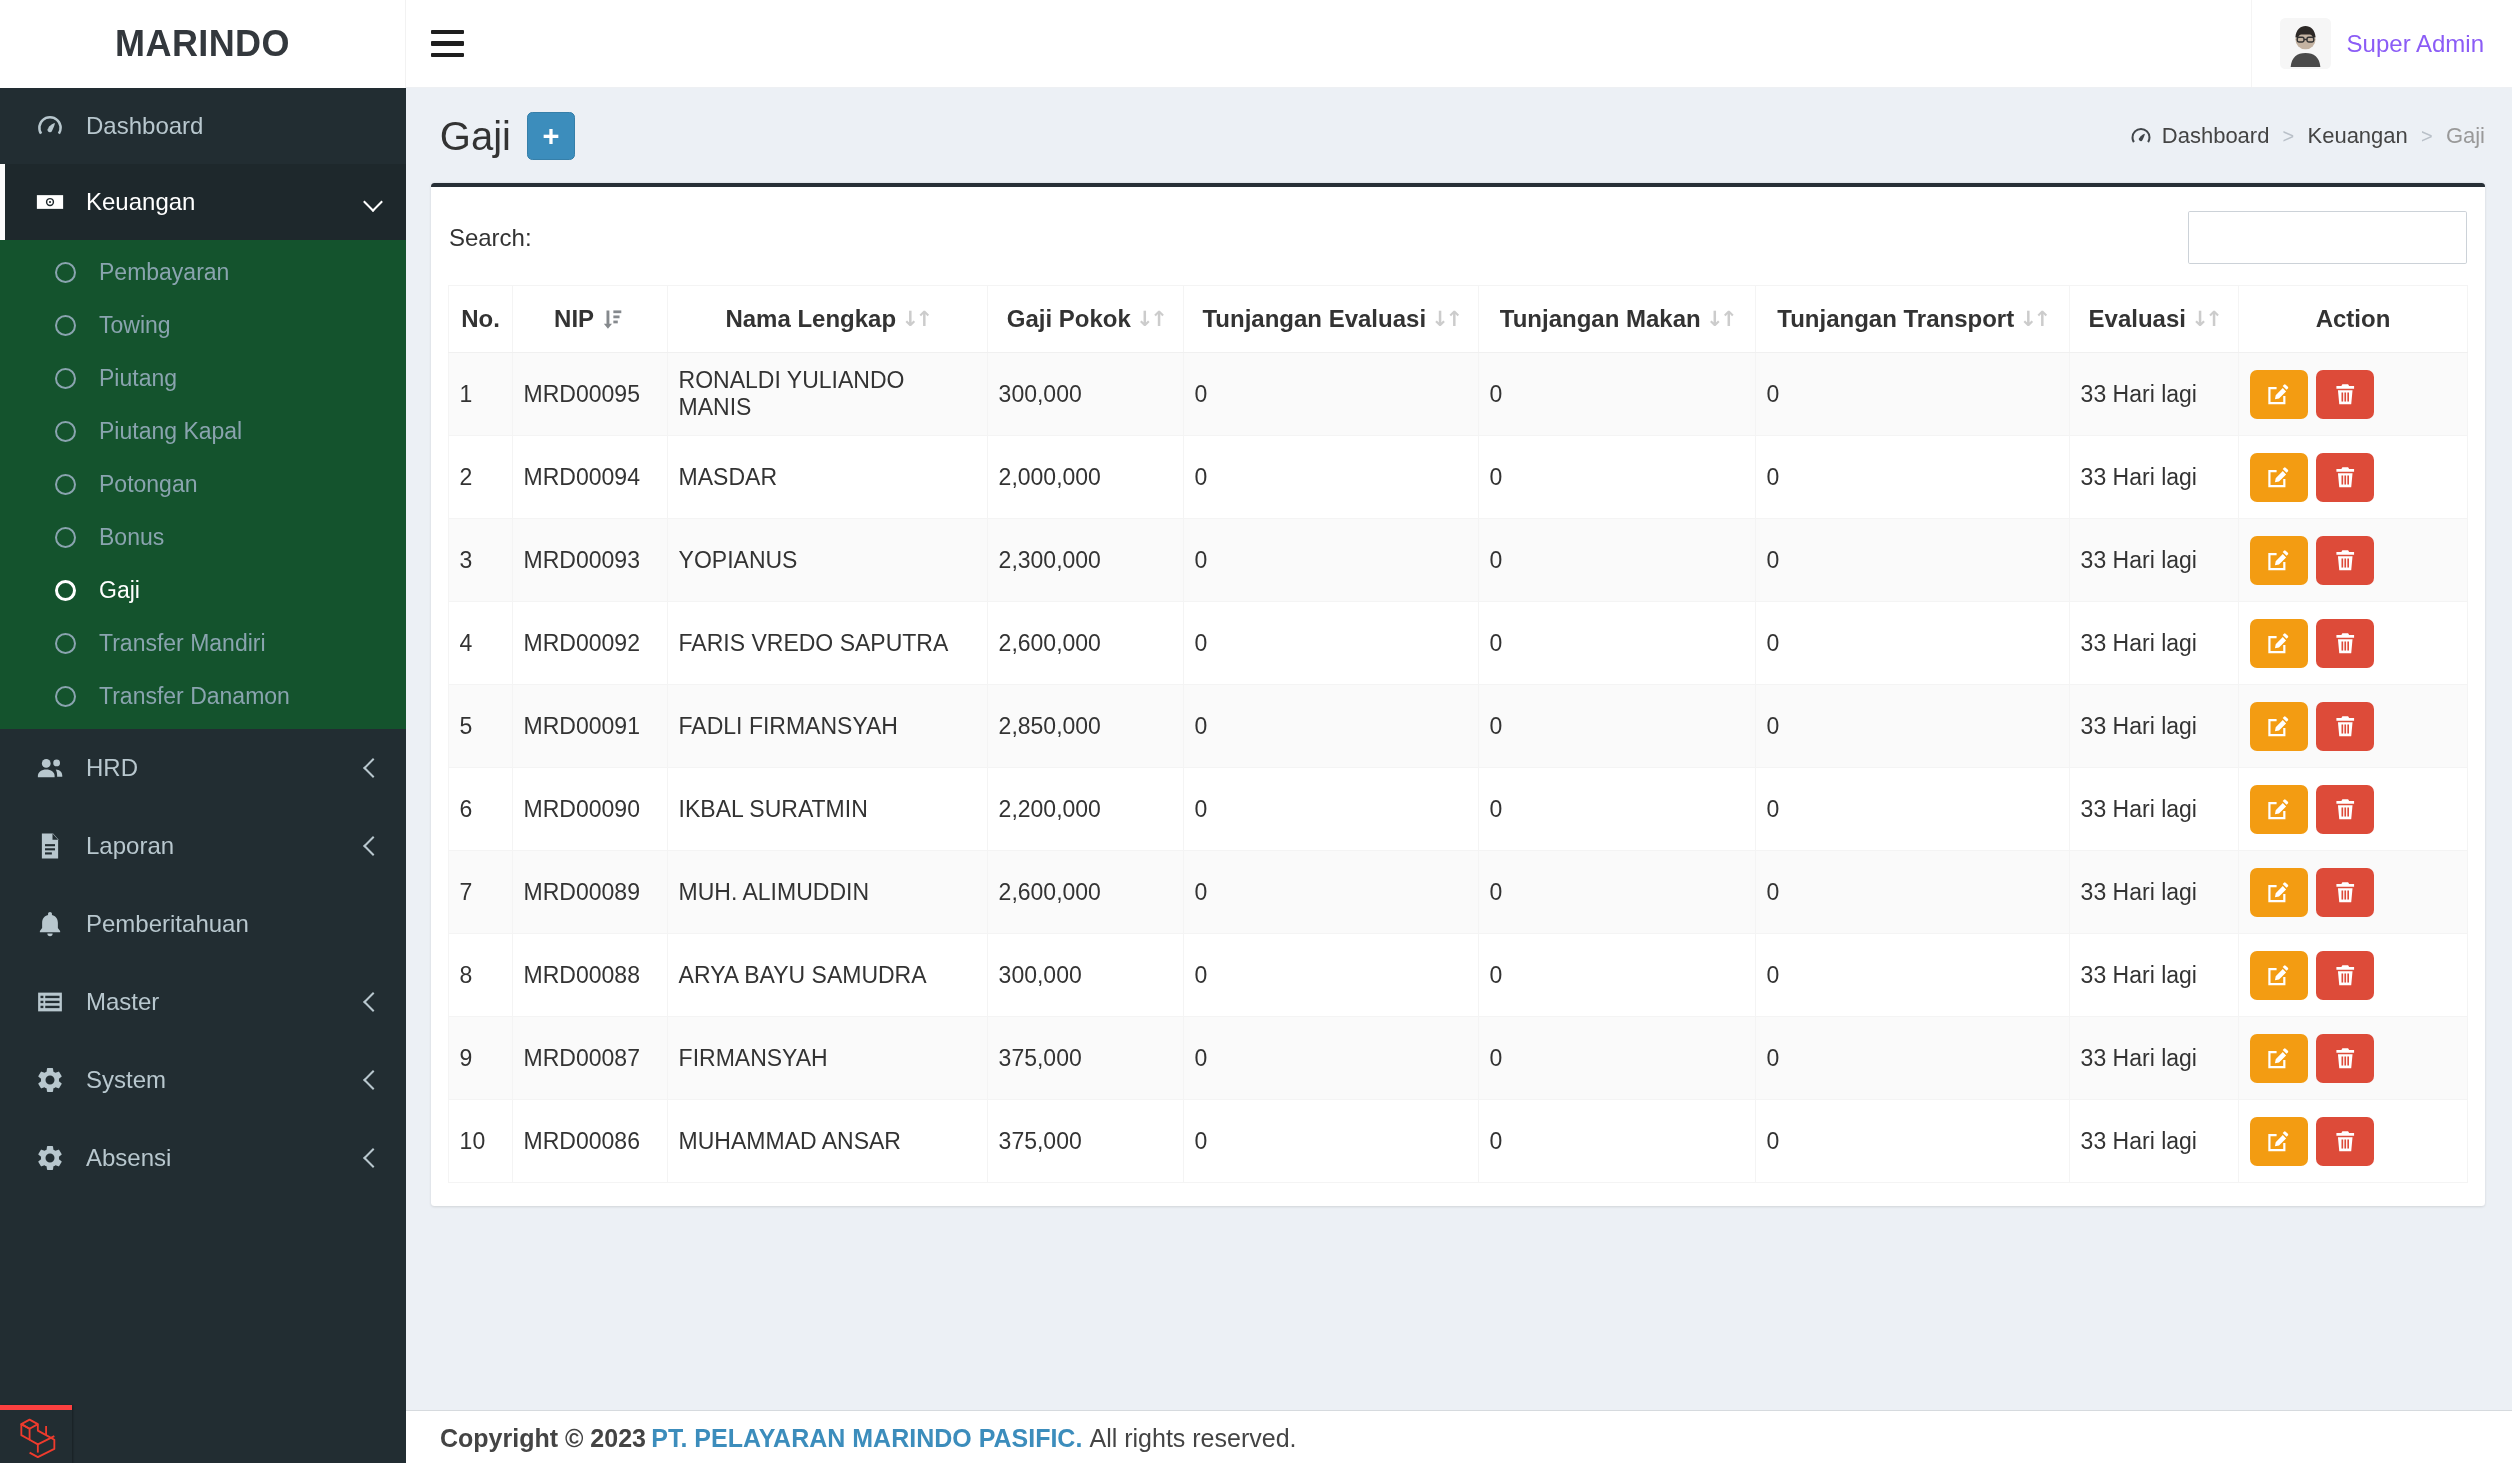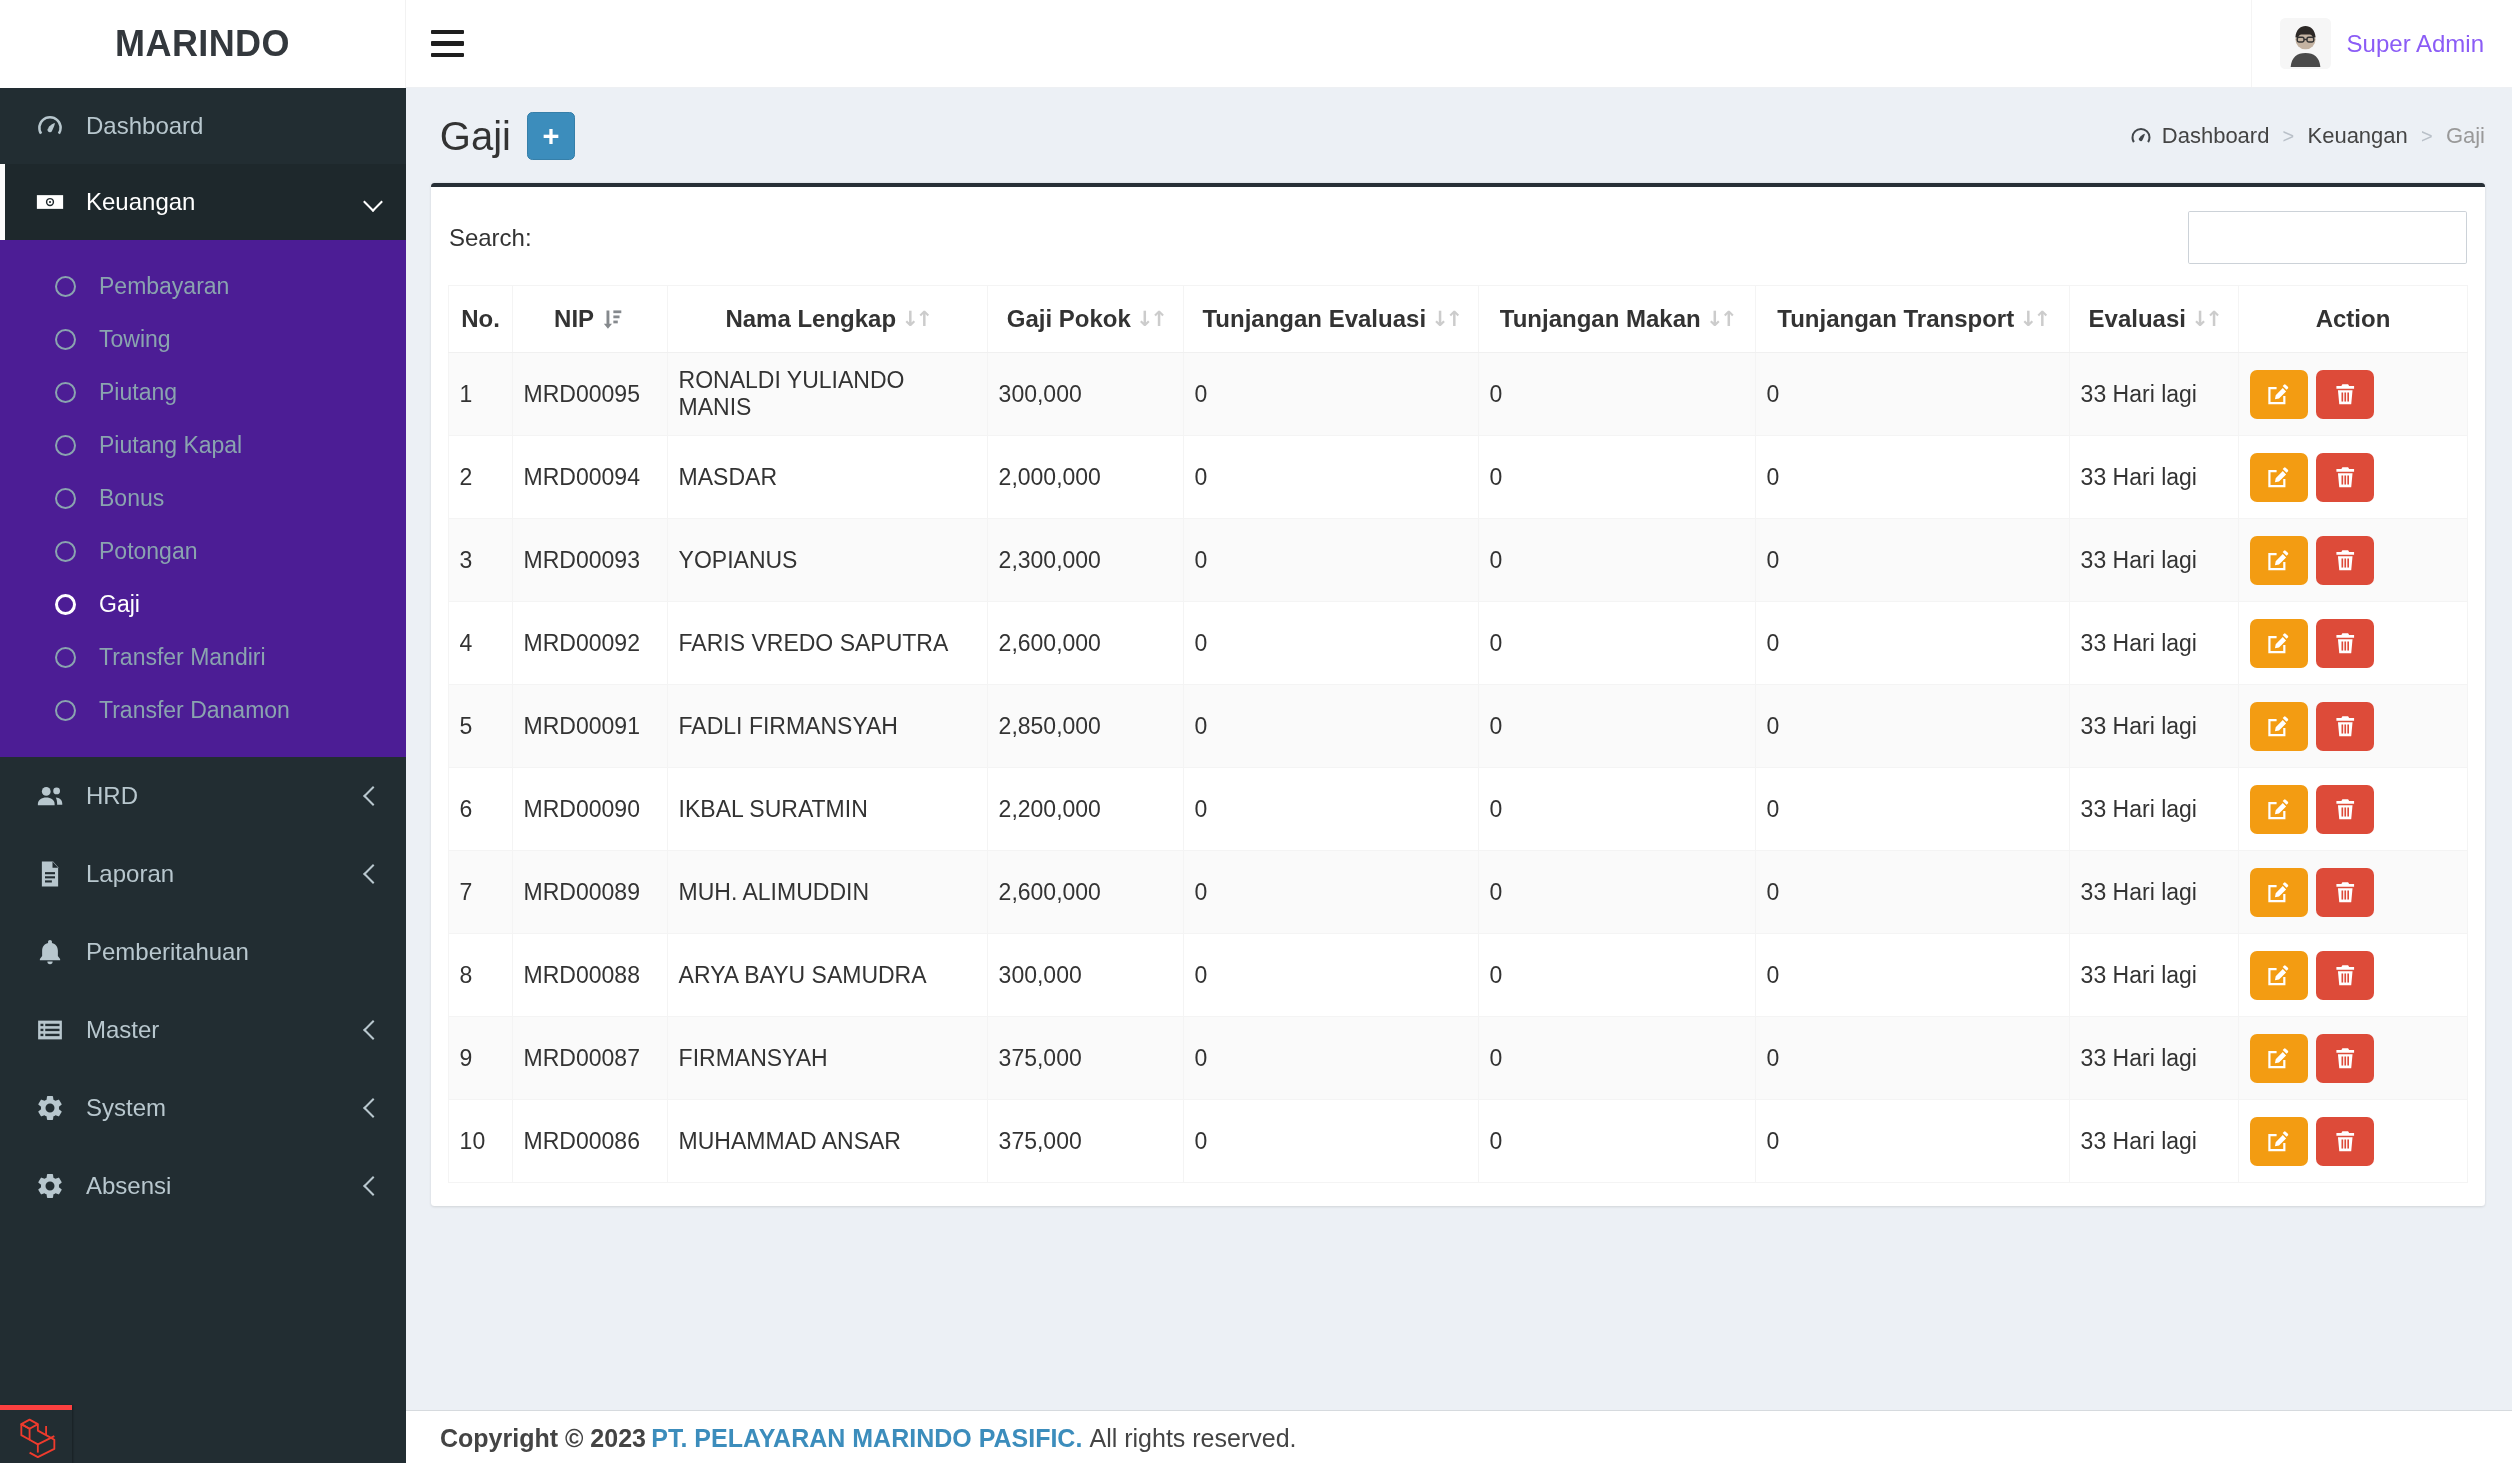--- a/index.html
+++ b/index.html
@@ -22,21 +22,21 @@
 
   
   .layout{flex:1;display:flex;min-height:0}
   .sidebar{width:406px;flex:0 0 406px;background:#222d32;position:relative}
   .item{height:76px;display:flex;align-items:center;gap:21px;padding:0 26.5px 0 30px;font-size:24px;
         color:#b8c7ce;border-left:5.3px solid transparent;cursor:pointer}
   .item.tall{height:78px}
   .item svg{width:30px;height:30px;flex:0 0 30px;fill:currentColor}
   .item .chev{margin-left:auto}
   .item.active{background:#1e282c;color:#fff;border-left-color:#fbfbfb}
-  .submenu{background:#4c1d95;padding:20px 0}
+  .submenu{background:#14532d;padding:6px 0}
   .subitem{height:53px;display:flex;align-items:center;gap:23px;padding-left:55px;font-size:23px;color:#8aa4af;cursor:pointer}
   .ring{width:21px;height:21px;border:2.6px solid currentColor;border-radius:50%;flex:0 0 21px}
   .subitem.active{color:#fff}
   .subitem.active .ring{border-width:3.5px}
   .chev{width:14px;height:14px;border:0 solid currentColor;display:inline-block}
   .chev.left{border-bottom-width:2.6px;border-left-width:2.6px;transform:rotate(45deg)}
   .chev.down{border-bottom-width:2.6px;border-right-width:2.6px;transform:rotate(45deg)}
   .laravel-box{position:absolute;left:0;bottom:0;width:72px;height:59px;border-top:5.3px solid #fc4040;
                background:#222d32;display:flex;align-items:center;justify-content:center;box-shadow:0.9px 0 1.8px rgba(0,0,0,.3)}
 
@@ -150,25 +150,25 @@
         <div class="subitem">
           <span class="ring"></span>
           <span>Piutang</span>
         </div>
         <div class="subitem">
           <span class="ring"></span>
           <span>Piutang Kapal</span>
         </div>
         <div class="subitem">
           <span class="ring"></span>
+          <span>Potongan</span>
+        </div>
+        <div class="subitem">
+          <span class="ring"></span>
           <span>Bonus</span>
-        </div>
-        <div class="subitem">
-          <span class="ring"></span>
-          <span>Potongan</span>
         </div>
         <div class="subitem active">
           <span class="ring"></span>
           <span>Gaji</span>
         </div>
         <div class="subitem">
           <span class="ring"></span>
           <span>Transfer Mandiri</span>
         </div>
         <div class="subitem">

